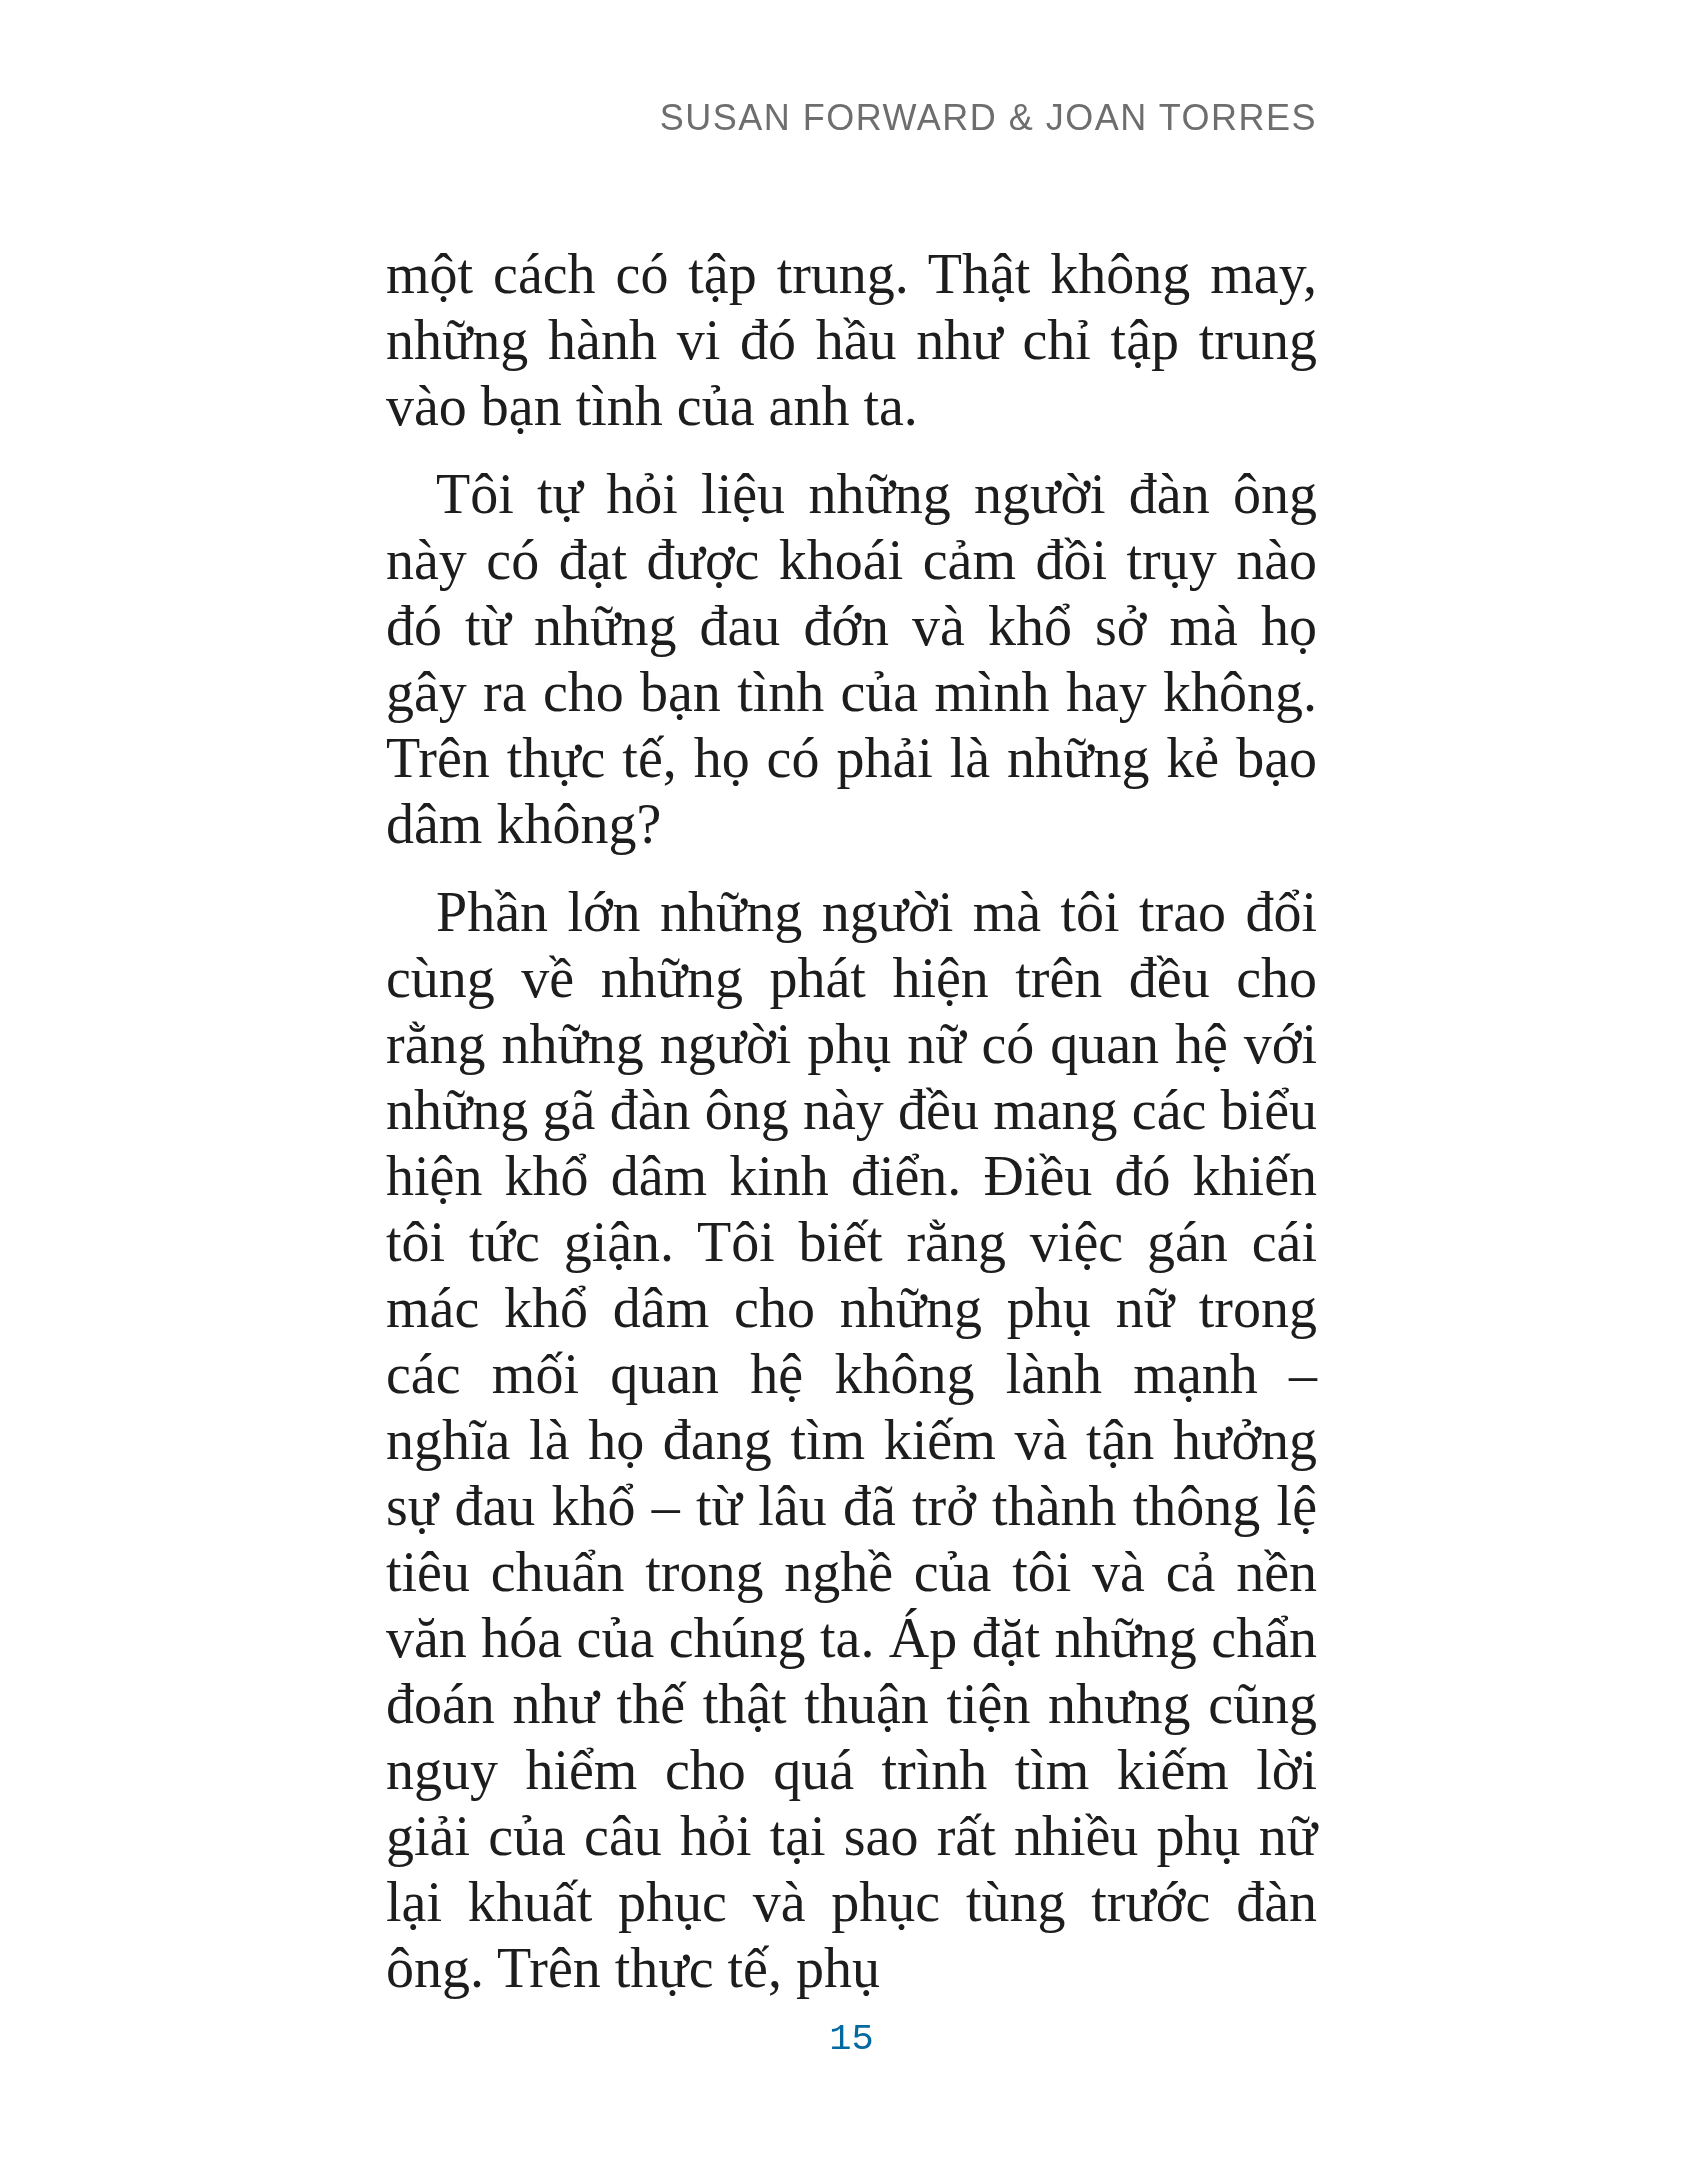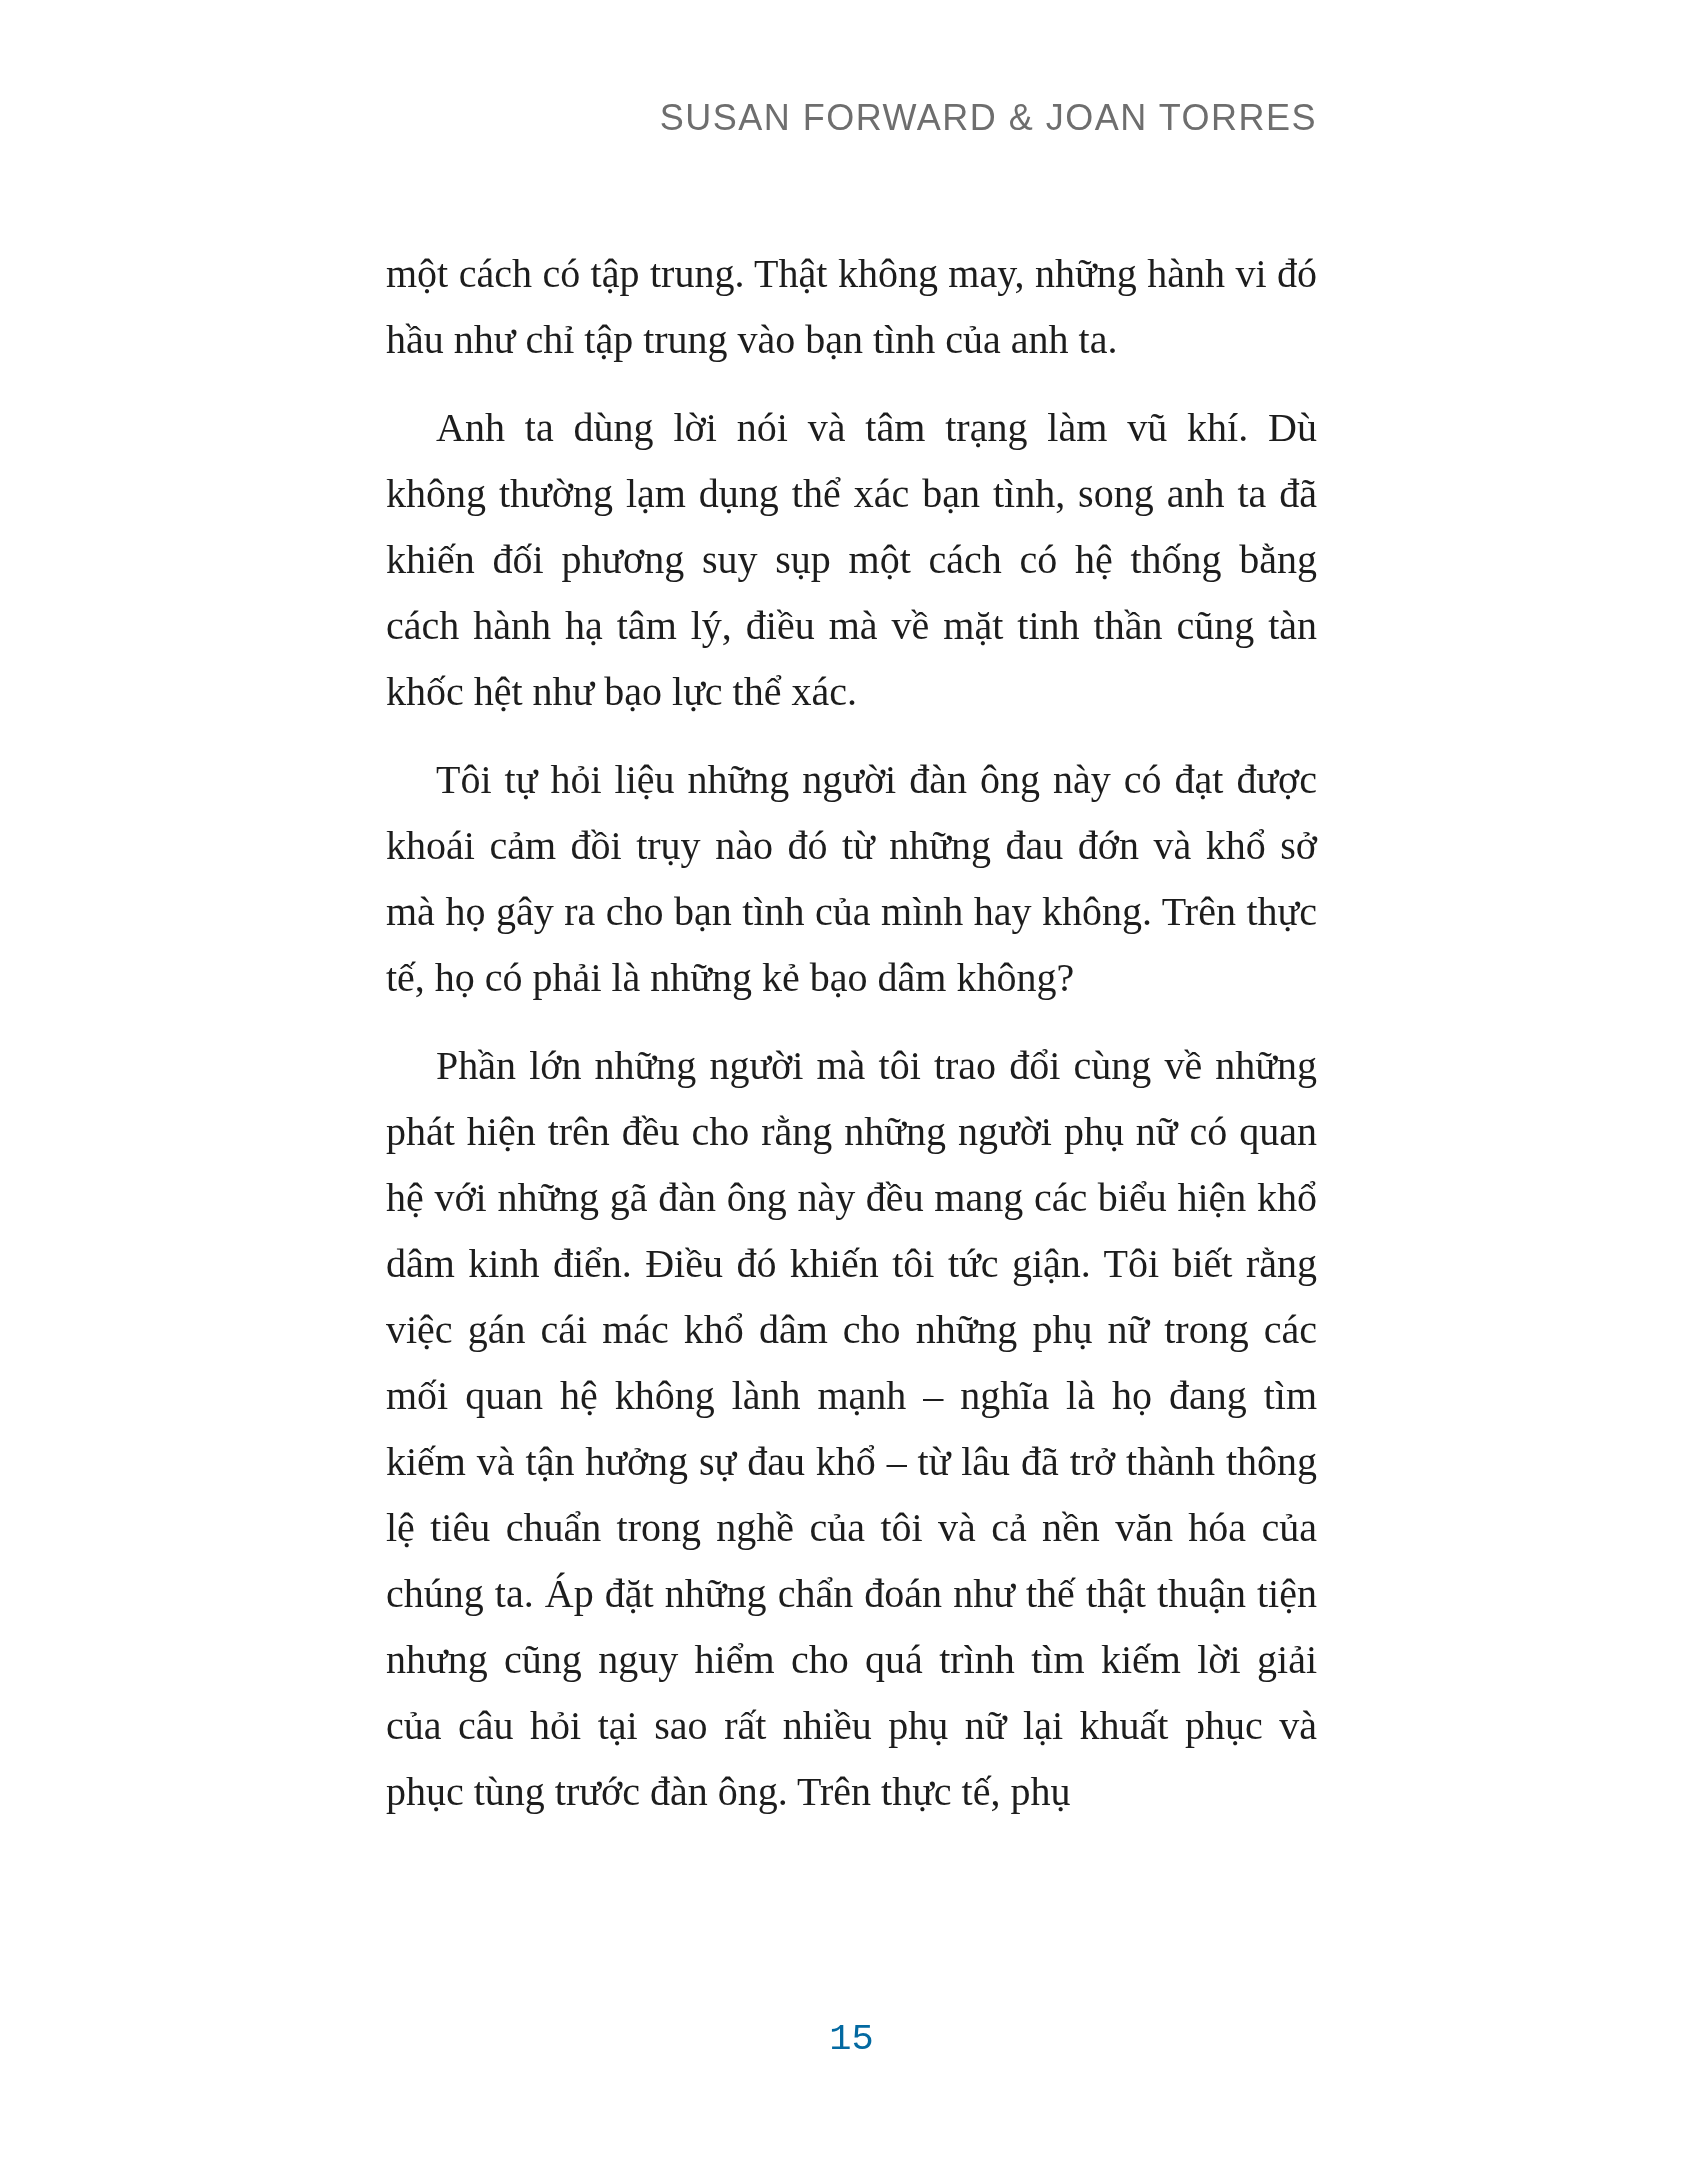--- a/index.html
+++ b/index.html
@@ -28,21 +28,21 @@
     letter-spacing: 1.5px;
     color: #6e6e6e;
     white-space: nowrap;
   }
   .text-column {
     position: absolute;
     left: 386px;
     top: 241px;
     width: 931px;
     color: #1d1d1d;
-    font-size: 40px;
+    font-size: 56px;
     line-height: 66px;
     text-align: justify;
     text-justify: inter-word;
   }
   .text-column p {
     margin: 0;
   }
   .text-column p + p {
     margin-top: 22px;
   }
@@ -62,21 +62,20 @@
 </style>
 </head>
 <body>
 
 <div class="page">
 
   <div class="running-header">SUSAN FORWARD &amp; JOAN TORRES</div>
 
   <div class="text-column">
     <p>một cách có tập trung. Thật không may, những hành vi đó hầu như chỉ tập trung vào bạn tình của anh ta.</p>
-    <p class="indent">Anh ta dùng lời nói và tâm trạng làm vũ khí. Dù không thường lạm dụng thể xác bạn tình, song anh ta đã khiến đối phương suy sụp một cách có hệ thống bằng cách hành hạ tâm lý, điều mà về mặt tinh thần cũng tàn khốc hệt như bạo lực thể xác.</p>
     <p class="indent">Tôi tự hỏi liệu những người đàn ông này có đạt được khoái cảm đồi trụy nào đó từ những đau đớn và khổ sở mà họ gây ra cho bạn tình của mình hay không. Trên thực tế, họ có phải là những kẻ bạo dâm không?</p>
     <p class="indent">Phần lớn những người mà tôi trao đổi cùng về những phát hiện trên đều cho rằng những người phụ nữ có quan hệ với những gã đàn ông này đều mang các biểu hiện khổ dâm kinh điển. Điều đó khiến tôi tức giận. Tôi biết rằng việc gán cái mác khổ dâm cho những phụ nữ trong các mối quan hệ không lành mạnh – nghĩa là họ đang tìm kiếm và tận hưởng sự đau khổ – từ lâu đã trở thành thông lệ tiêu chuẩn trong nghề của tôi và cả nền văn hóa của chúng ta. Áp đặt những chẩn đoán như thế thật thuận tiện nhưng cũng nguy hiểm cho quá trình tìm kiếm lời giải của câu hỏi tại sao rất nhiều phụ nữ lại khuất phục và phục tùng trước đàn ông. Trên thực tế, phụ</p>
   </div>
 
   <div class="page-number">15</div>
 
 </div>
 
 
 </body></html>

